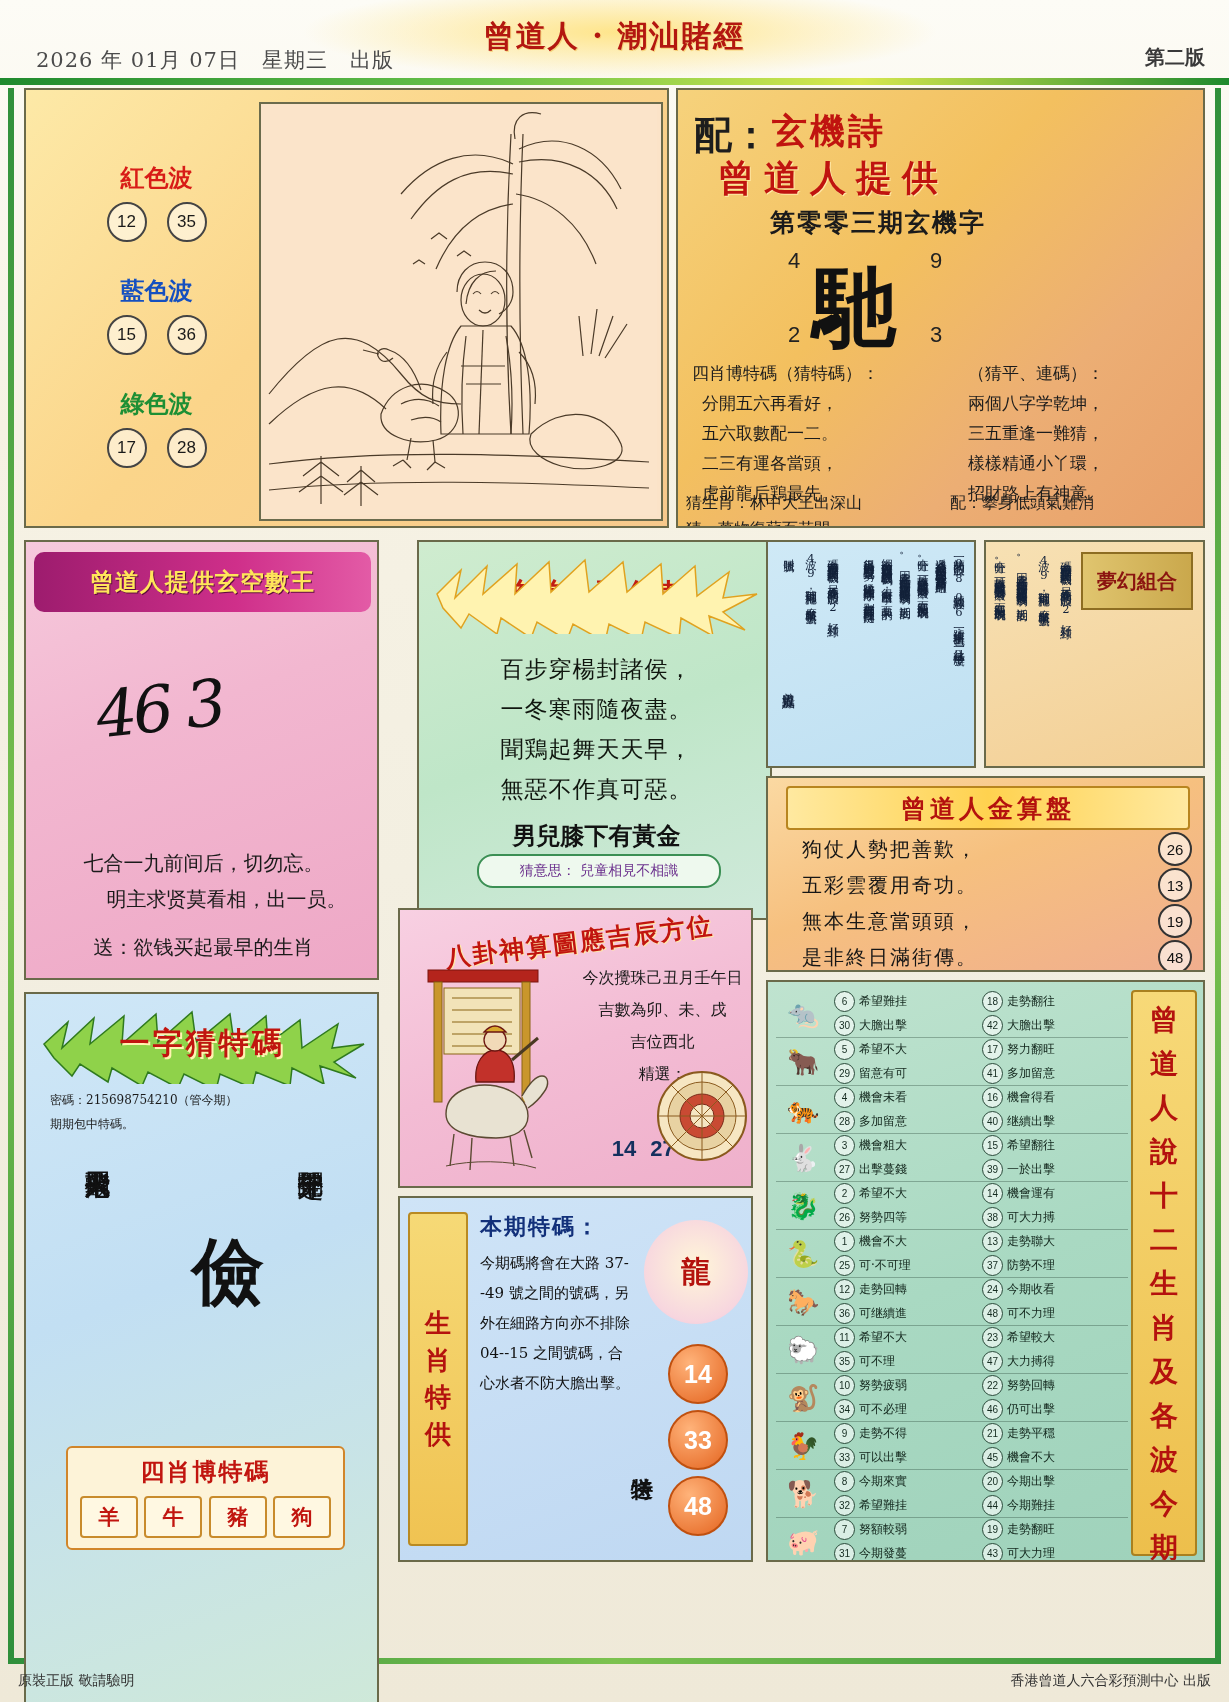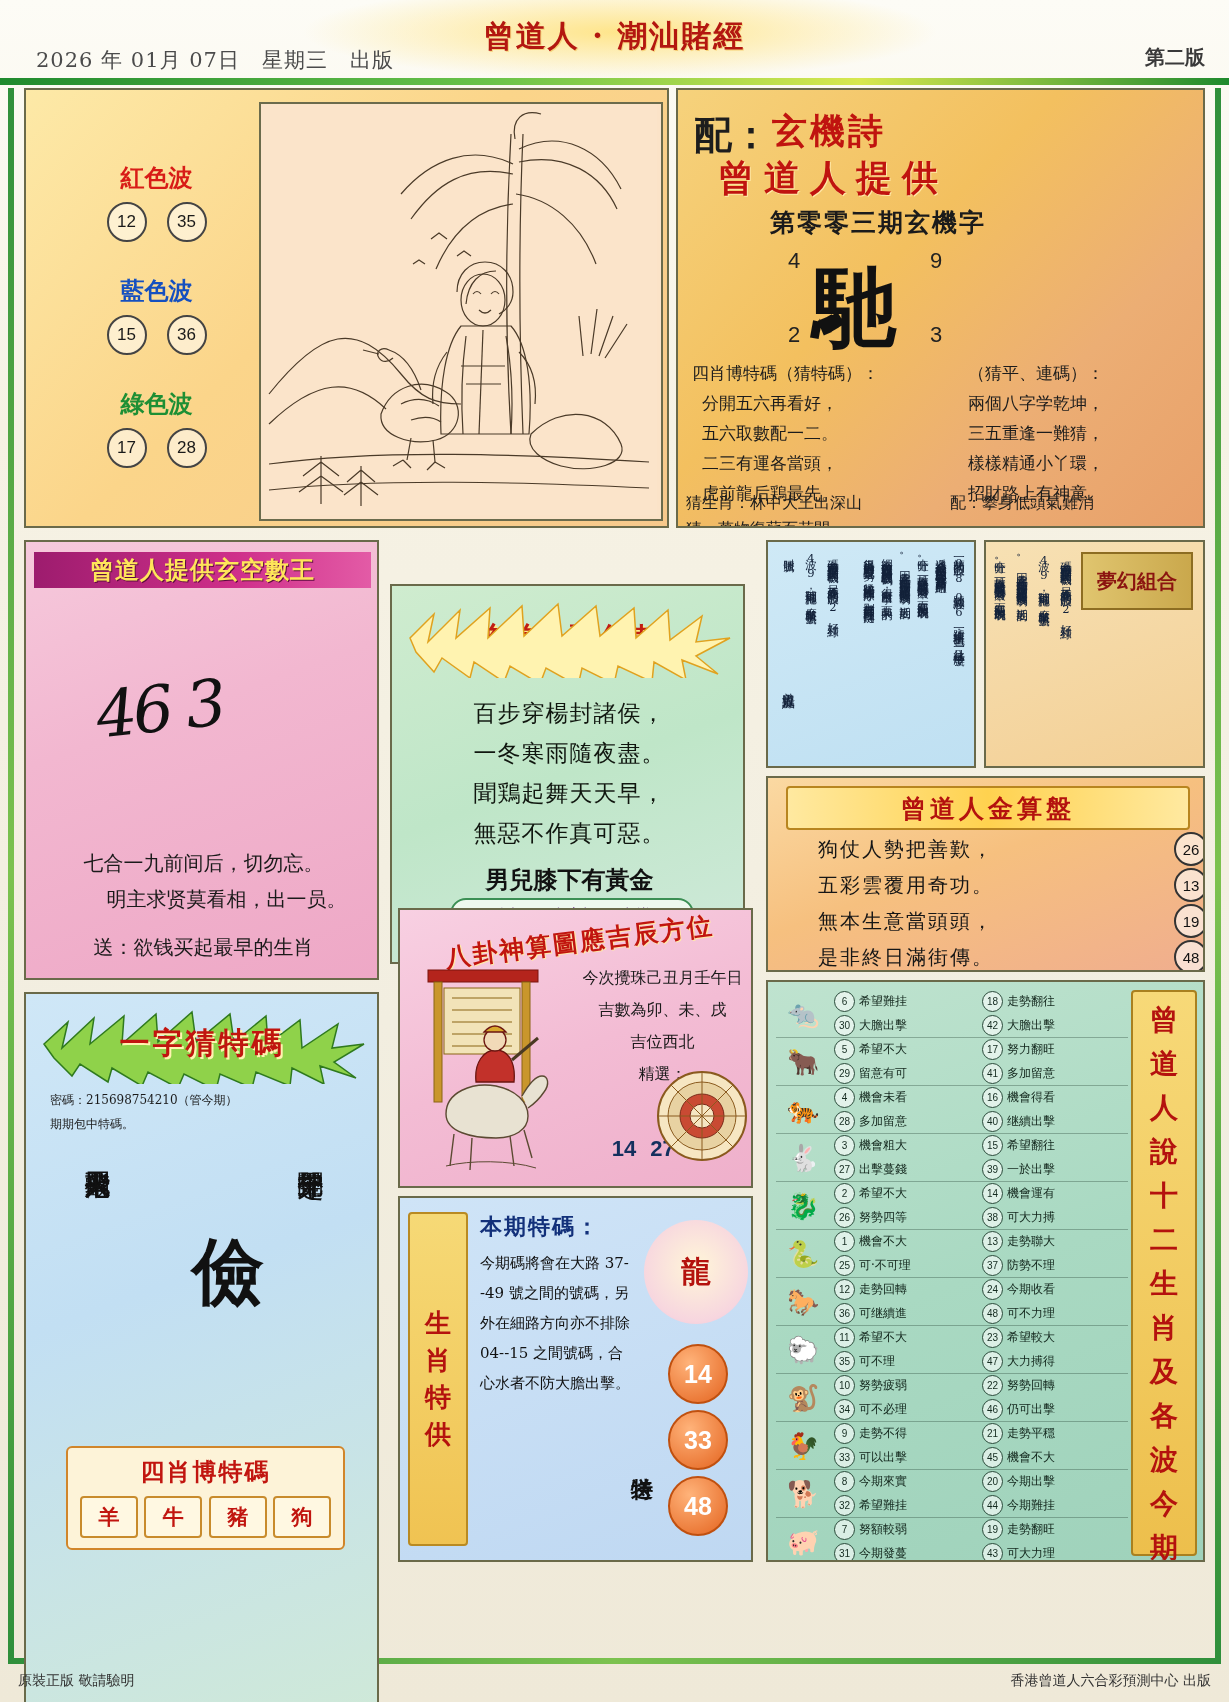--- a/index.html
+++ b/index.html
@@ -88,36 +88,35 @@
     font-family:"DejaVu Serif","Liberation Serif",serif;}
   .cnum{position:absolute;font-size:22px;color:#222;font-family:"Liberation Sans",sans-serif;}
   .poem-col{position:absolute;font-size:17px;line-height:30px;color:#1c1c1c;
     font-family:"DejaVu Serif","Liberation Serif",serif;}
   
   #p-xuankong{
     left:24px;top:540px;width:355px;height:440px;
     background:linear-gradient(160deg,#f6c9dc,#f2b7d0 40%,#eea8c6);
   }
   #p-xuankong .hd{
-    position:absolute;left:8px;top:10px;width:337px;height:36px;
+    position:absolute;left:8px;top:10px;width:337px;height:60px;
     background:linear-gradient(90deg,#9d1c6e,#cf2f8a 60%,#e35ba6);
-    border-radius:0;display:flex;align-items:center;justify-content:center;
+    border-radius:10px;display:flex;align-items:center;justify-content:center;
     font-size:24px;font-weight:bold;color:#ffe55a;letter-spacing:1px;
     font-family:"DejaVu Serif","Liberation Serif",serif;text-shadow:1px 1px 0 #5c0b3e;
   }
   .sig{position:absolute;left:70px;top:130px;font-size:64px;color:#111;
     font-family:"DejaVu Serif","Liberation Serif",serif;font-style:italic;
     transform:rotate(-6deg);letter-spacing:-4px;}
   .xk-line{position:absolute;width:355px;text-align:center;font-size:20px;color:#1a1a1a;
     font-family:"DejaVu Serif","Liberation Serif",serif;}
   
   #p-win{
-    left:390px;top:540px;width:355px;height:380px;
+    left:417px;top:540px;width:355px;height:380px;
     background:linear-gradient(160deg,#cfeccf,#bfe6c8 50%,#cfe9da);
-    margin-top:44px;
   }
   .burst{
     position:absolute;left:10px;top:12px;width:335px;height:80px;
     display:flex;align-items:center;justify-content:center;
   }
   .burst .t{font-size:30px;font-weight:bold;color:#c11c12;letter-spacing:2px;
     font-family:"DejaVu Serif","Liberation Serif",serif;text-shadow:2px 2px 0 #ffe98d;}
   .win-line{position:absolute;width:355px;text-align:center;font-size:23px;color:#10160f;
     font-family:"DejaVu Serif","Liberation Serif",serif;letter-spacing:1px;}
   .win-hl{position:absolute;width:355px;text-align:center;font-size:24px;font-weight:bold;color:#111;
@@ -154,21 +153,21 @@
     background:linear-gradient(160deg,#fbd9a2,#f6c07f 45%,#f0ae8e);
   }
   #p-abacus .hd{
     position:absolute;left:18px;top:8px;width:400px;height:40px;
     background:linear-gradient(90deg,#ffe9a0,#ffd24f 50%,#ffe9a0);
     border:2px solid #b8851f;border-radius:4px;
     display:flex;align-items:center;justify-content:center;
     font-size:25px;font-weight:bold;color:#b4120e;letter-spacing:4px;
     font-family:"DejaVu Serif","Liberation Serif",serif;
   }
-  .ab-row{position:absolute;left:50px;width:390px;height:30px;display:flex;align-items:center;}
+  .ab-row{position:absolute;left:34px;width:390px;height:30px;display:flex;align-items:center;}
   .ab-row .txt{font-size:20px;color:#161616;font-family:"DejaVu Serif","Liberation Serif",serif;letter-spacing:2px;}
   .ab-row .num{
     position:absolute;right:0;width:30px;height:30px;border-radius:50%;
     border:2px solid #333;background:rgba(255,255,255,.6);
     display:flex;align-items:center;justify-content:center;font-size:15px;color:#111;
     font-family:"Liberation Sans",sans-serif;
   }
   
   #p-bagua{
     left:398px;top:908px;width:355px;height:280px;

